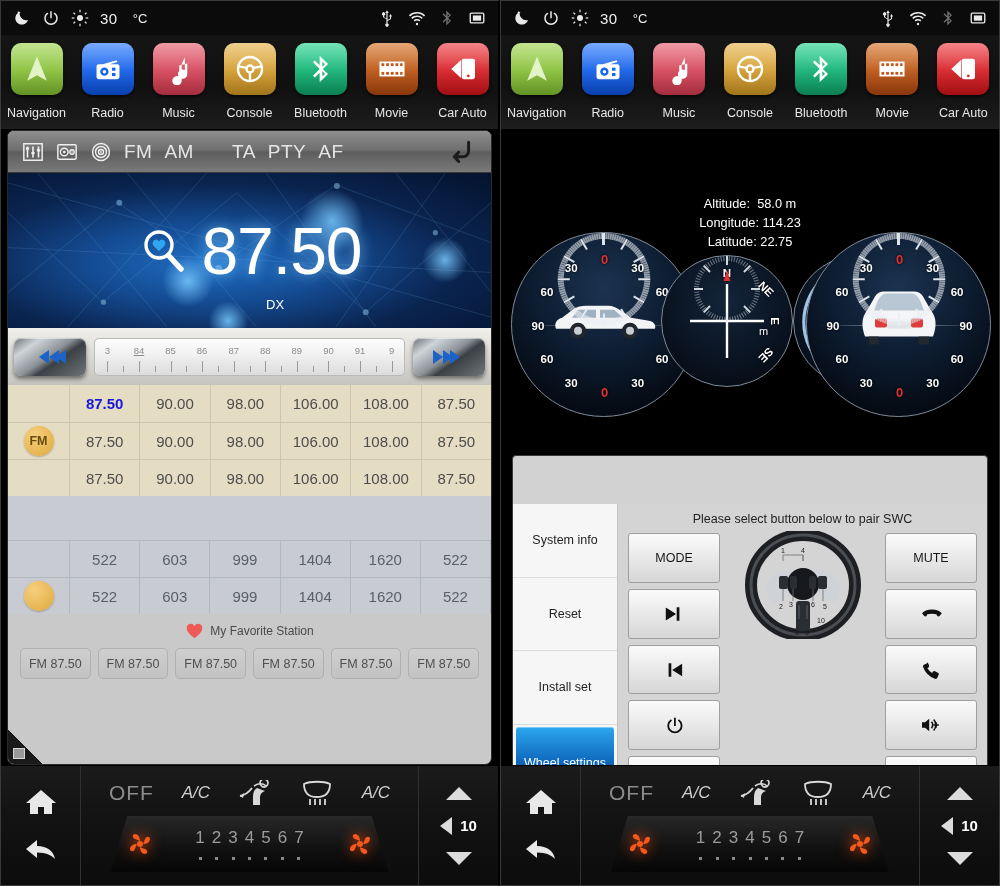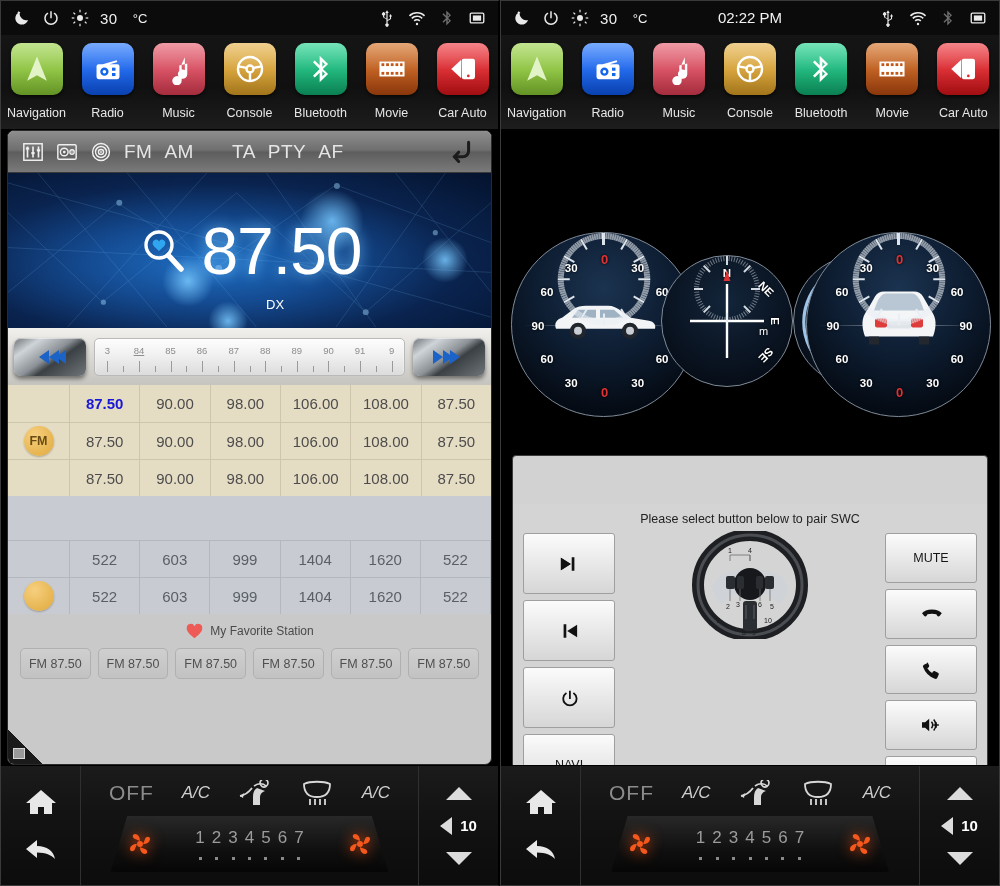--- a/index.html
+++ b/index.html
@@ -670,21 +670,20 @@
               <rect x="19.6" y="11.2" width="3.4" height="1.6"></rect>
               <rect x="3.6" y="4.3" width="1.6" height="3.2" transform="rotate(-45 4.4 5.9)"></rect>
               <rect x="18.8" y="16.5" width="1.6" height="3.2" transform="rotate(-45 19.6 18.1)"></rect>
               <rect x="3.6" y="16.5" width="1.6" height="3.2" transform="rotate(45 4.4 18.1)"></rect>
               <rect x="18.8" y="4.3" width="1.6" height="3.2" transform="rotate(45 19.6 5.9)"></rect>
             </g>
           </svg>
         <span class="sb-temp">30</span>
         <span class="sb-unit">°C</span>
       </div>
-      <div class="sb-clock">02:22 PM</div>
       <div class="sb-right">
         <svg class="sb-icon" viewBox="0 0 24 24">
             <path d="M12 1.5l2.3 3.8h-1.5v9.4l3.2-2V10h-1.3l2-3.2L18.8 10h-1.4v3.2l-4.6 2.9v3.2a2.2 2.2 0 1 1-1.6 0v-5.5l-4.5-2.9V8.7a2.2 2.2 0 1 1 1.6 0v2.2l2.9 1.9V5.3H9.7z"></path>
           </svg>
         <svg class="sb-icon" viewBox="0 0 24 24">
             <path d="M12 18.4a1.6 1.6 0 1 0 0 3.2 1.6 1.6 0 0 0 0-3.2z"></path>
             <path d="M12 13.2c-1.7 0-3.3.6-4.5 1.7l1.5 1.6A4.6 4.6 0 0 1 12 15.3c1.2 0 2.3.4 3 1.2l1.5-1.6a6.7 6.7 0 0 0-4.5-1.7z"></path>
             <path d="M12 8.6c-3 0-5.7 1.1-7.7 3l1.5 1.6A9 9 0 0 1 12 10.7c2.4 0 4.6.9 6.2 2.5l1.5-1.6A11 11 0 0 0 12 8.6z"></path>
             <path d="M12 4c-4.2 0-8 1.6-10.8 4.3l1.5 1.6A13.4 13.4 0 0 1 12 6.1c3.6 0 6.9 1.4 9.3 3.8l1.5-1.6A15.4 15.4 0 0 0 12 4z"></path>
           </svg>
@@ -771,20 +770,25 @@
               <rect x="11" y="4.4" width="10" height="15.2" rx="1.6" fill="#fff"></rect>
               <circle cx="16" cy="17.2" r="1" fill="#e0262b"></circle>
               <path d="M10.5 5.2v13.6L3.2 12z" fill="#fff"></path>
             </svg>
         </div>
         <div class="app-label">Car Auto</div>
       </div>
     </div>
 
     <div class="navpage">
+      <div class="geo">
+        <div><span>Altitude:</span>&nbsp;&nbsp;<span>58.0 m</span></div>
+        <div><span>Longitude:</span>&nbsp;<span>114.23</span></div>
+        <div><span>Latitude:</span>&nbsp;<span>22.75</span></div>
+      </div>
 
       <div class="gauge" id="gaugeA" style="left:10px; top:102px; width:185px; height:185px;">
         <div class="horizon"></div>
         <svg class="g-car" width="108" height="44" viewBox="0 0 108 44">
           <path d="M6 31c-2-5 0-9 6-11l12-9c3-2 7-3 12-3h22c5 0 9 2 13 5l10 7 18 3c5 1 7 4 6 8z" fill="#f2f4f6"></path>
           <path d="M28 12h18v8H22zM50 12h14l9 8H50z" fill="#9fb2c4"></path>
           <circle cx="28" cy="33" r="8" fill="#20262c"></circle>
             <circle cx="28" cy="33" r="4" fill="#c8ced4"></circle>
           <circle cx="80" cy="33" r="8" fill="#20262c"></circle>
             <circle cx="80" cy="33" r="4" fill="#c8ced4"></circle>
@@ -1998,24 +2002,34 @@
           <div class="g-lbl" style="left: 59.25px; top: 150.091px;">30</div>
           <div class="g-lbl" style="left: 34.9093px; top: 125.75px;">60</div>
           <div class="g-lbl" style="left: 26px; top: 92.5px;">90</div>
           <div class="g-lbl" style="left: 34.9093px; top: 59.25px;">60</div>
           <div class="g-lbl" style="left: 59.25px; top: 34.9093px;">30</div>
         </div>
     </div>
 
     <div class="dialog">
       <div class="dlg-body">
+        <div class="dlg-side" id="side-menu">
+            <div class="side-item">System info</div>
+            <div class="side-item">Reset</div>
+            <div class="side-item">Install set</div>
+            <div class="side-item active">Wheel settings</div>
+            <div class="side-item">Radio region</div>
+          </div>
         <div class="dlg-main">
           <div class="swc-hint">Please select button below to pair SWC</div>
           <div class="swc-grid">
             <div class="swc-col" id="swc-left">
+                <div class="swc-btn">
+                  <span>MODE</span>
+                </div>
                 <div class="swc-btn">
                   <svg viewBox="0 0 22 20">
                     <path d="M2 3v14l11-7zM14 3v14l0 0z"></path>
                     <rect x="14" y="2.5" width="3" height="15"></rect>
                     <path d="M2 3v14l11-7z"></path>
                   </svg>
                 </div>
                 <div class="swc-btn">
                   <svg viewBox="0 0 22 20">
                     <path d="M20 3v14L9 10z"></path>

